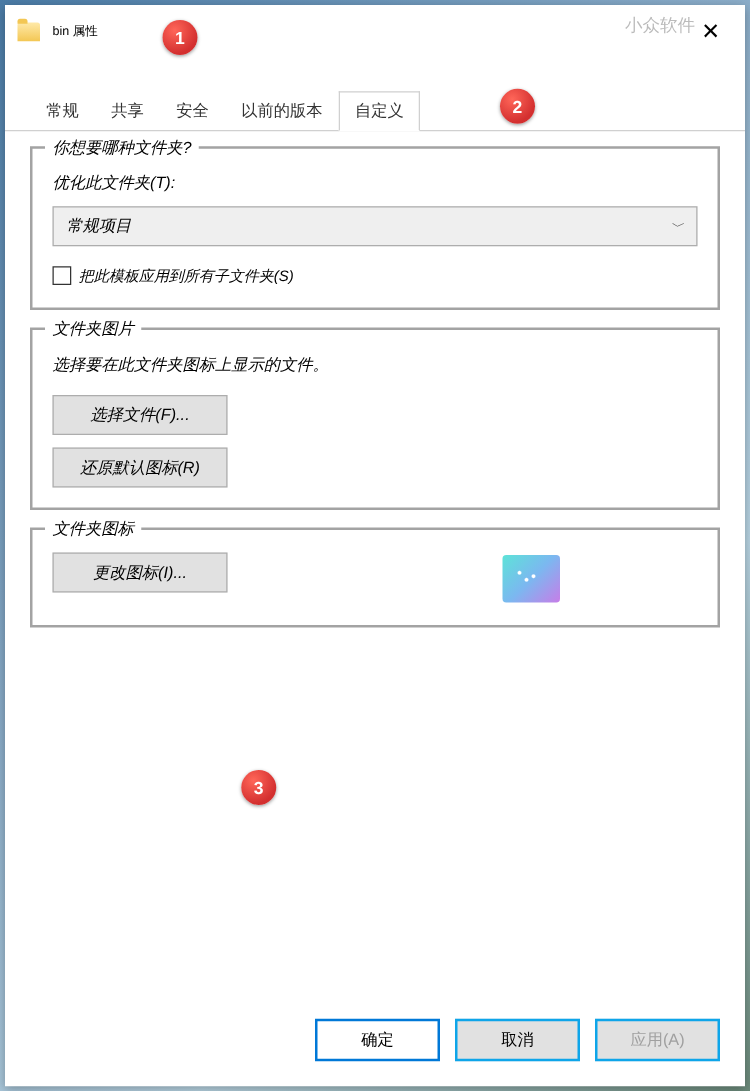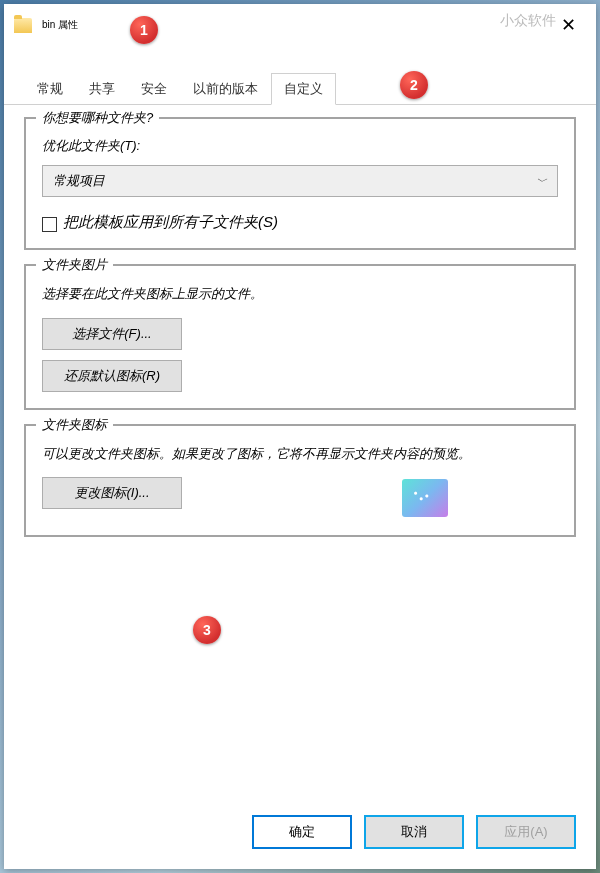--- a/index.html
+++ b/index.html
@@ -119,23 +119,23 @@
       cursor: pointer;
       margin-bottom: 16px;
       font-size: 13px;
     }
     .chevron {
       font-size: 11px;
       color: #555;
     }
     .checkbox-row {
       display: flex;
-      align-items: flex-end;
+      align-items: flex-start;
       gap: 6px;
-      font-size: 15px;
+      font-size: 12px;
     }
     .checkbox {
       width: 15px;
       height: 15px;
       border: 1px solid #333;
       background: #fff;
       cursor: pointer;
     }
     .desc {
       font-size: 13px;
@@ -263,21 +263,20 @@
 
     <div class="group">
       <div class="group-label">文件夹图片</div>
       <div class="desc">选择要在此文件夹图标上显示的文件。</div>
       <div class="btn">选择文件(F)...</div><br>
       <div class="btn">还原默认图标(R)</div>
     </div>
 
     <div class="group">
       <div class="group-label">文件夹图标</div>
-      <div class="desc">可以更改文件夹图标。如果更改了图标，它将不再显示文件夹内容的预览。</div>
       <div class="icon-row">
         <div class="btn">更改图标(I)...</div>
         <div class="preview-icon"></div>
       </div>
     </div>
 
   </div>
 
   <div class="footer">
     <div class="footer-btn primary">确定</div>

